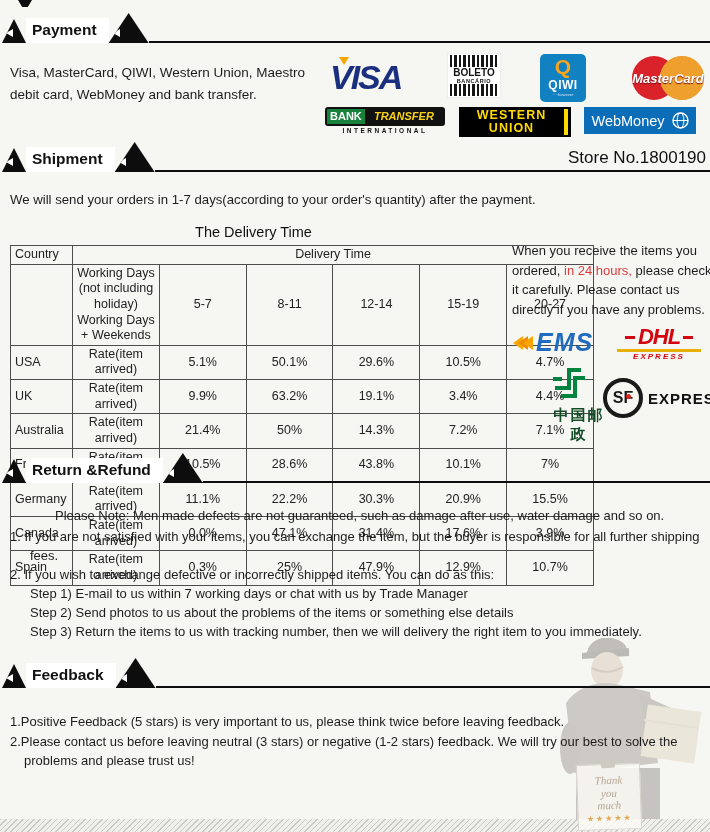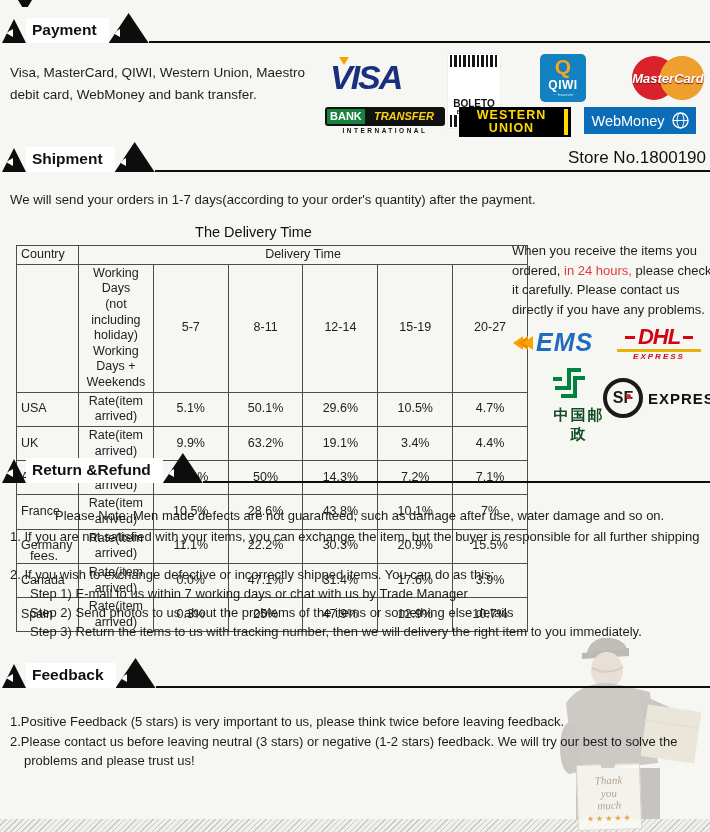--- a/index.html
+++ b/index.html
@@ -24,21 +24,21 @@
   .txt { position:absolute; font-size:13px; line-height:1.46; color:#1d1d1d; }
   .red { color:#e03a3a; }
   
   .pay-logos { position:absolute; left:320px; top:50px; width:390px; height:92px; }
   .plogo { position:absolute; }
   .visa { font-style:italic; font-weight:bold; font-size:34px; letter-spacing:-2px; color:#1a2f7d; line-height:1; }
   .visa .wedge { position:absolute; top:-3px; left:9px; width:0; height:0;
     border-left:5px solid transparent; border-right:5px solid transparent; border-top:8px solid #f7a600; }
   .boleto { width:54px; background:#fff; text-align:center; padding:1px 2px; border:1px solid #eee; }
   .bars { height:12px; background:repeating-linear-gradient(90deg,#151515 0 2px,transparent 2px 4px,#151515 4px 7px,transparent 7px 9px); }
-  .boleto-word { font-size:10px; font-weight:bold; color:#111; line-height:1.1;margin-top:31px; }
+  .boleto-word { font-size:10px; font-weight:bold; color:#111; line-height:1.1; }
   .bancario-word { font-size:5.5px; font-weight:bold; letter-spacing:.6px; color:#111; line-height:1.1; }
   .qiwi { width:46px; height:48px; background:#1181c2; border-radius:5px; color:#fff; text-align:center; padding-top:2px; }
   .qiwi-q { font-size:21px; font-weight:bold; color:#f8a51b; line-height:1.05; }
   .qiwi-word { font-size:12px; font-weight:bold; letter-spacing:.5px; }
   .qiwi-sub { font-size:4px; opacity:.8; }
   .mc { width:80px; height:44px; }
   .mc i { position:absolute; top:0; width:44px; height:44px; border-radius:50%; }
   .mc-red { left:4px; background:#d9222a; }
   .mc-org { right:4px; background:#ee9f2d; }
   .mc-word { position:absolute; top:15px; left:0; width:100%; text-align:center; color:#fff; font-weight:bold; font-style:italic; font-size:13px; text-shadow:0 1px 1px #7a1016; }
@@ -47,21 +47,21 @@
   .bt-bank { background:#17823b; color:#fff; font-weight:bold; font-size:11px; padding:1px 3px 8px; }
   .bt-transfer { flex:1; color:#f7d117; font-style:italic; font-weight:bold; font-size:11px; text-align:center; padding-top:1px; }
   .bt-intl { font-size:6.5px; font-weight:bold; letter-spacing:2.5px; text-align:center; color:#111; margin-top:1px; }
   .wu { width:112px; height:30px; background:#000; display:flex; align-items:center; padding:2px 3px; }
   .wu-words { flex:1; color:#ffd900; font-weight:bold; font-size:12.5px; line-height:1.05; text-align:center; letter-spacing:1px; }
   .wu-bar { width:4px; align-self:stretch; background:#ffd900; margin-left:3px; }
   .wm { width:112px; height:27px; background:#0b6db7; color:#fff; display:flex; align-items:center; justify-content:center; gap:7px; font-size:14.5px; }
   
   .store-no { position:absolute; top:148px; right:4px; font-size:17px; color:#111; }
   .tbl-title { position:absolute; top:224px; left:10px; width:487px; text-align:center; font-size:14.5px; color:#111; }
-  table.delivery { position:absolute; top:245px; left:16px; width:512px; border-collapse:collapse; font-size:12.5px; color:#222; table-layout:fixed; }
+  table.delivery { position:absolute; top:245px; left:10px; width:584px; border-collapse:collapse; font-size:12.5px; color:#222; table-layout:fixed; }
   .delivery td, .delivery th { border:1px solid #4d4d4d; padding:1px 4px; font-weight:normal; text-align:center; vertical-align:middle; line-height:1.25; }
   .delivery .c-country { width:62px; text-align:left; }
   .delivery .c-wd { width:158px; }
   .delivery .r-head td { height:17px; }
   .delivery .r-sub td { height:48px; }
   .delivery .r-data td { height:16px; }
   .wd-cell { text-align:left; }
   .ship-note { position:absolute; top:241px; left:512px; width:200px; font-size:13px; line-height:1.5; color:#1d1d1d; }
   .ship-logos { position:absolute; left:505px; top:322px; width:205px; height:118px; }
   .slogo { position:absolute; }

